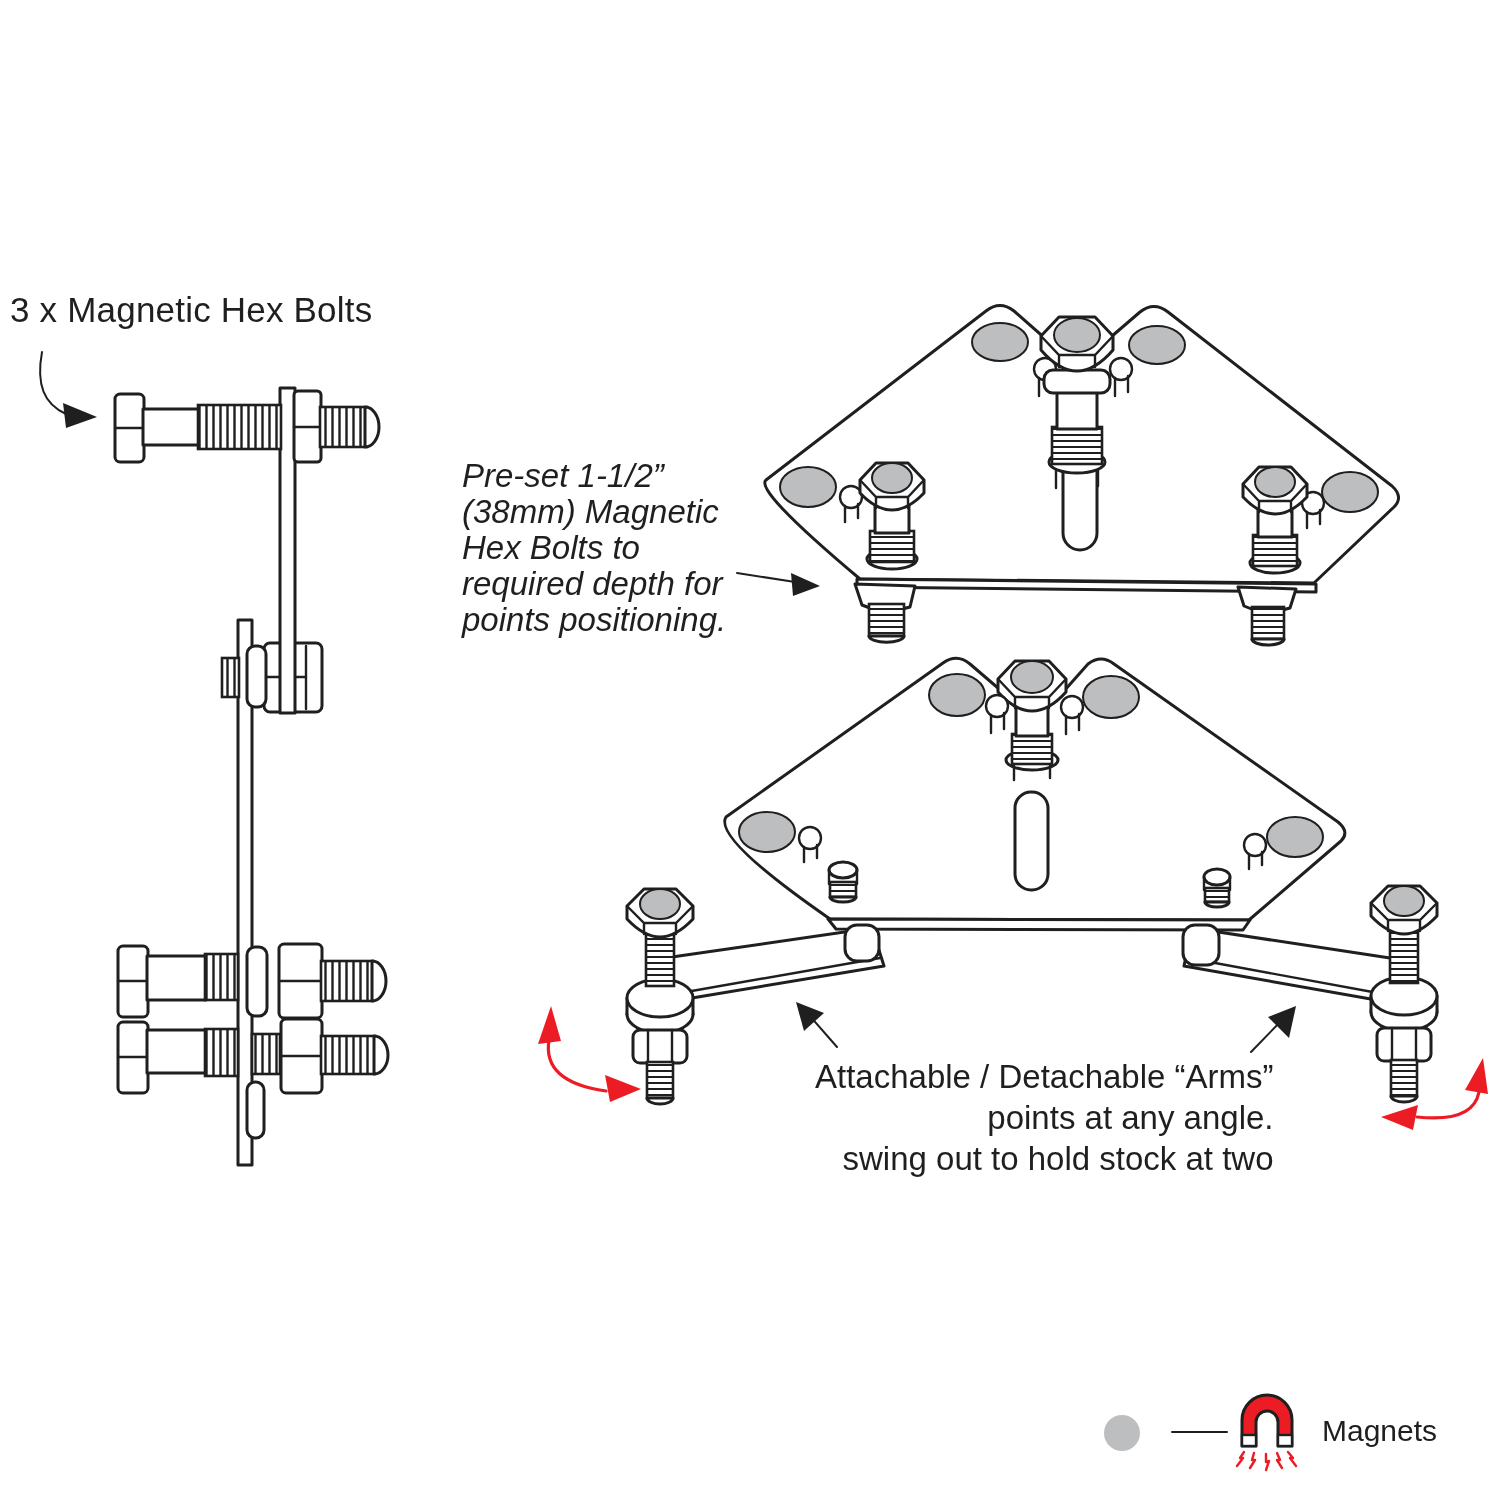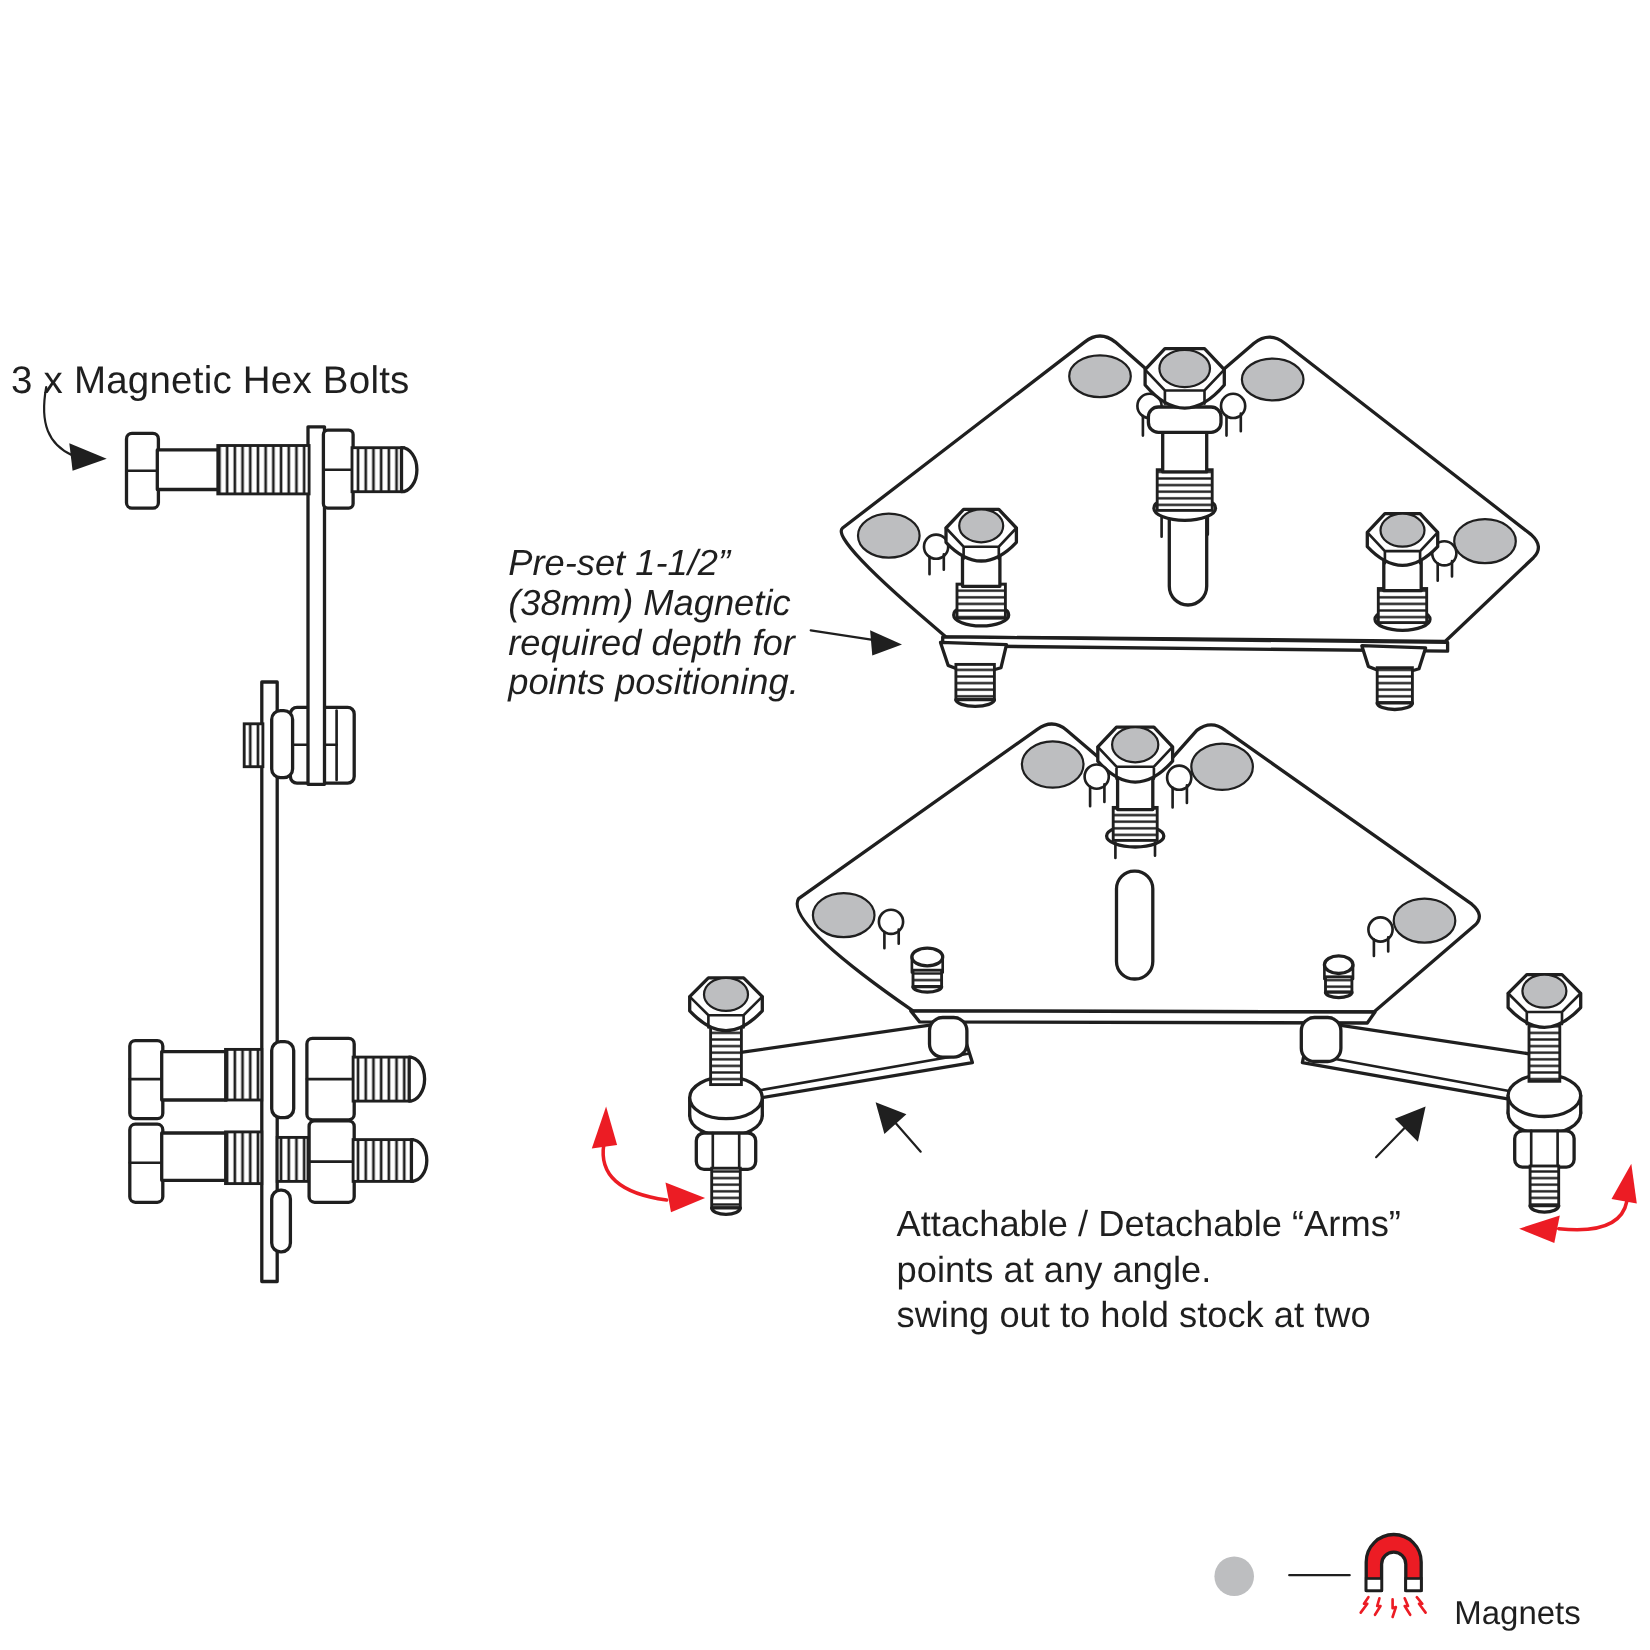--- a/index.html
+++ b/index.html
@@ -7,24 +7,24 @@
     --magnet:#bdbec0;
     --red:#ec1c24;
     --bg:#ffffff;
   }
   html,body{margin:0;padding:0;background:#f2f2f2;}
   .canvas{
     position:relative;width:1500px;height:1500px;background:var(--bg);
     font-family:"Liberation Sans", sans-serif;color:var(--line);overflow:hidden;
   }
   .art{position:absolute;left:0;top:0;z-index:0;}
-  .label{position:absolute;z-index:1;color:var(--line);margin-top:36px;}
+  .label{position:absolute;z-index:1;color:var(--line);}
   .top-label{left:10px;top:290px;font-size:35px;letter-spacing:.2px;}
   .preset-note{left:462px;top:458px;font-size:33px;line-height:36px;font-style:italic;}
-  .arms-note{left:815px;top:1056px;font-size:33px;line-height:41px;}
+  .arms-note{left:815px;top:1056px;font-size:33px;line-height:41px;text-align:right;}
   .legend-label{left:1322px;top:1414px;font-size:30px;}
 
   
   .ln{fill:none;stroke:var(--line);stroke-width:3;stroke-linecap:round;stroke-linejoin:round}
   .ln2{fill:none;stroke:var(--line);stroke-width:2.4;stroke-linecap:round}
   .thin{fill:none;stroke:var(--line);stroke-width:2;stroke-linecap:round}
   .fw{fill:#fff;stroke:var(--line);stroke-width:3;stroke-linejoin:round}
   .fw2{fill:#fff;stroke:var(--line);stroke-width:2.4}
   .th{stroke:var(--line);stroke-width:2.6}
   .magnet{fill:var(--magnet);stroke:var(--line);stroke-width:2}
@@ -293,20 +293,21 @@
         <path class="spark" d="M48 58 L53 64 L50 64 L56 72"></path>
       </g>
     </g>
   </svg>
 
   <div class="label top-label">3 x Magnetic Hex Bolts</div>
 
   <div class="label preset-note">
     <div>Pre-set 1-1/2”</div>
     <div>(38mm) Magnetic</div>
+    <div>Hex Bolts to</div>
     <div>required depth for</div>
     <div>points positioning.</div>
   </div>
 
   <div class="label arms-note">
     <div>Attachable / Detachable “Arms”</div>
     <div>points at any angle.</div>
     <div>swing out to hold stock at two</div>
   </div>
 

